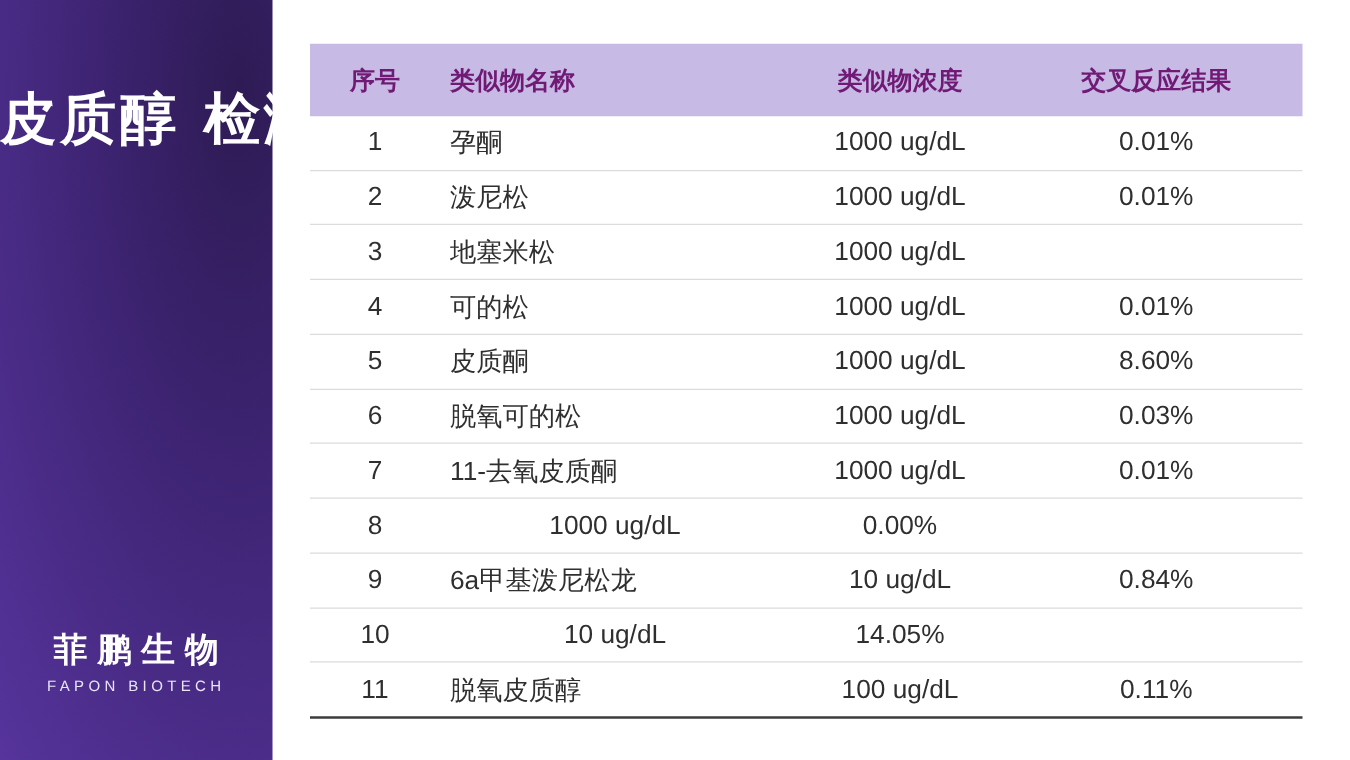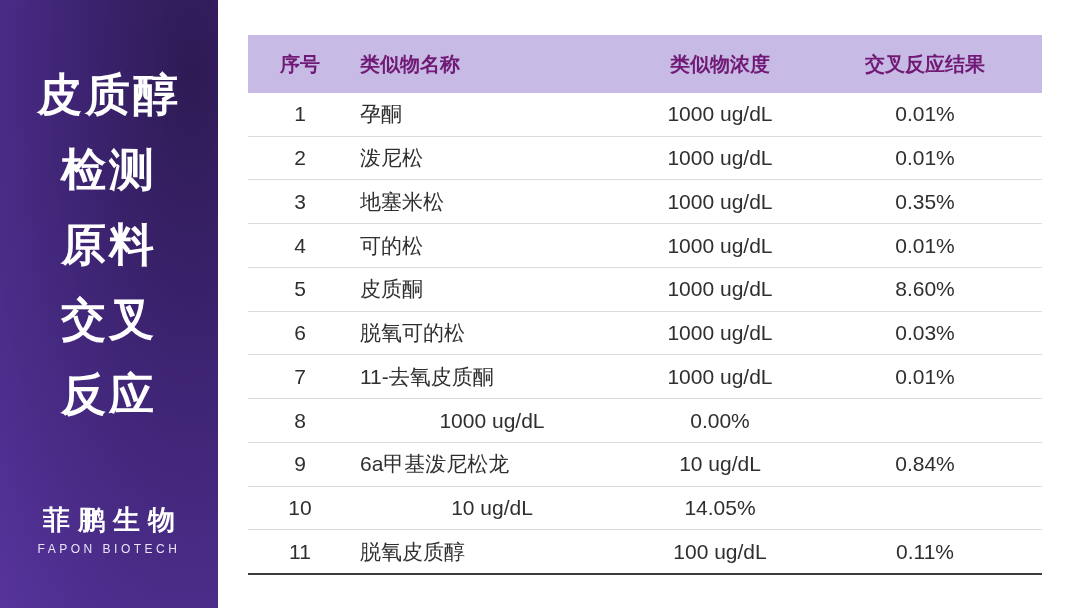--- a/index.html
+++ b/index.html
@@ -17,23 +17,23 @@
     left: 0; top: 0;
     width: 218px; height: 608px;
     background: radial-gradient(ellipse 130% 120% at 88% 12%,
                 #2e1b54 0%, #3e2473 42%, #56349c 100%);
   }
   .sidebar-title {
     position: absolute;
     top: 72px; left: 0;
     width: 100%;
     display: flex;
-    flex-direction: column;
+    flex-direction: row;
     align-items: center;
-    gap: 29px;
+    gap: 19px;
   }
   .sidebar-title .line {
     color: #ffffff;
     font-size: 45px;
     font-weight: bold;
     letter-spacing: 3px;
     line-height: 46px;
     white-space: nowrap;
   }
   .sidebar-logo {
@@ -135,21 +135,20 @@
     <div class="c-no">2</div>
     <div class="c-name">泼尼松</div>
     <div class="c-conc">1000 ug/dL</div>
     <div class="c-result">0.01%</div>
   </div>
 
   <div class="row">
     <div class="c-no">3</div>
     <div class="c-name">地塞米松</div>
     <div class="c-conc">1000 ug/dL</div>
-    <div class="c-result">0.35%</div>
   </div>
 
   <div class="row">
     <div class="c-no">4</div>
     <div class="c-name">可的松</div>
     <div class="c-conc">1000 ug/dL</div>
     <div class="c-result">0.01%</div>
   </div>
 
   <div class="row">

